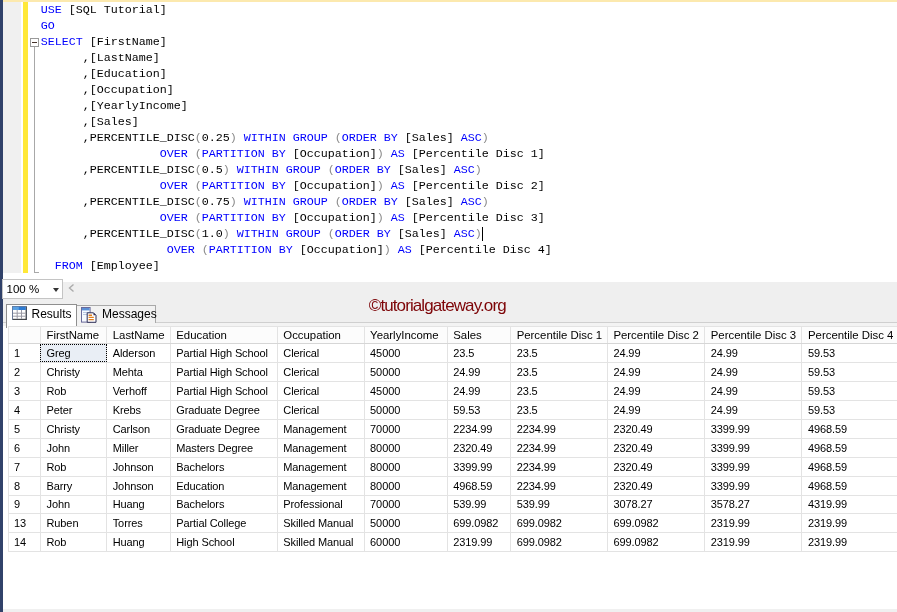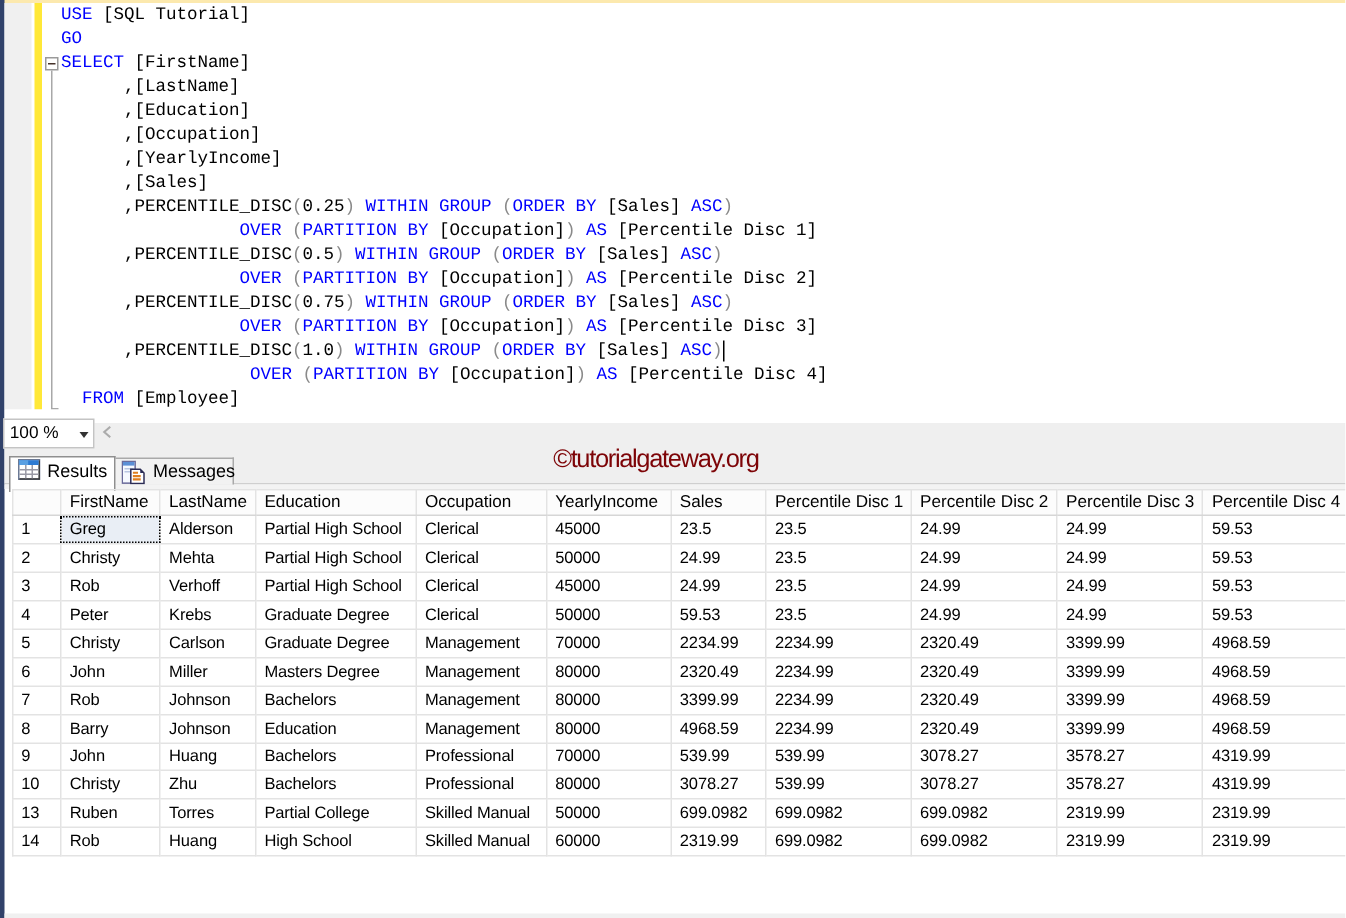--- a/index.html
+++ b/index.html
@@ -222,33 +222,20 @@
         <td>Bachelors</td>
         <td>Professional</td>
         <td>70000</td>
         <td>539.99</td>
         <td>539.99</td>
         <td>3078.27</td>
         <td>3578.27</td>
         <td>4319.99</td>
       </tr>
 <tr>
-        <td class="n">10</td>
-        <td>Christy</td>
-        <td>Zhu</td>
-        <td>Bachelors</td>
-        <td>Professional</td>
-        <td>80000</td>
-        <td>3078.27</td>
-        <td>539.99</td>
-        <td>3078.27</td>
-        <td>3578.27</td>
-        <td>4319.99</td>
-      </tr>
-<tr>
         <td class="n">13</td>
         <td>Ruben</td>
         <td>Torres</td>
         <td>Partial College</td>
         <td>Skilled Manual</td>
         <td>50000</td>
         <td>699.0982</td>
         <td>699.0982</td>
         <td>699.0982</td>
         <td>2319.99</td>

